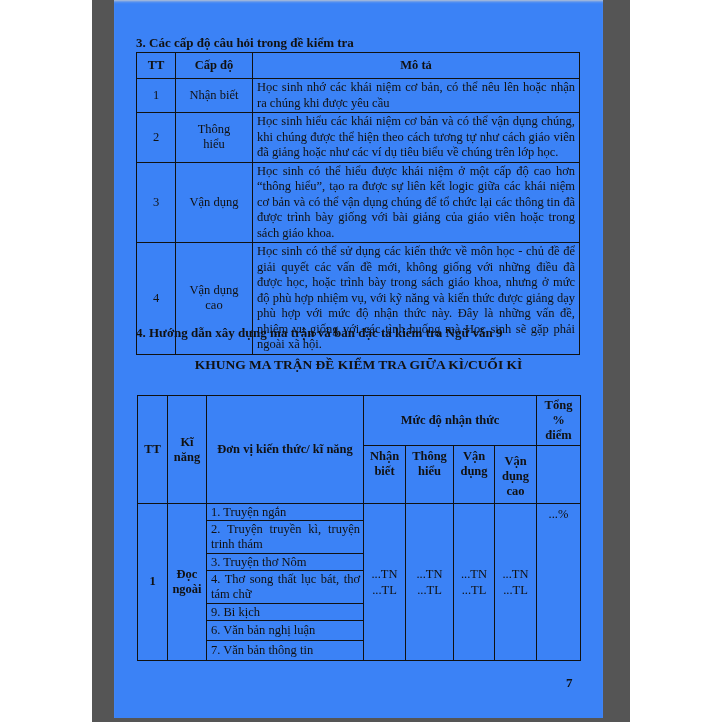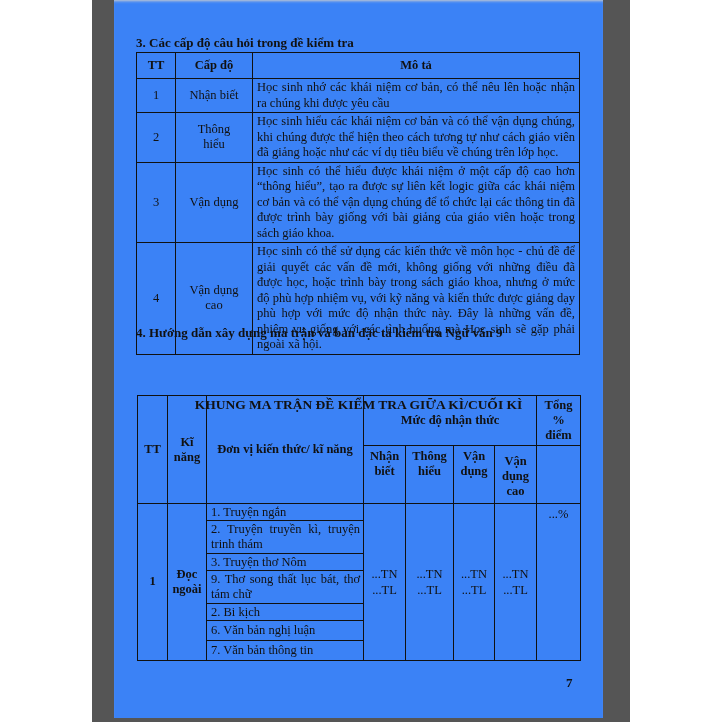--- a/index.html
+++ b/index.html
@@ -83,21 +83,21 @@
       </tr>
       <tr>
         <td class="c1">4</td>
         <td class="c2" style="padding:0 6px;">Vận dụng cao</td>
         <td class="desc">Học sinh có thể sử dụng các kiến thức về môn học - chủ đề để giải quyết các vấn đề mới, không giống với những điều đã được học, hoặc trình bày trong sách giáo khoa, nhưng ở mức độ phù hợp nhiệm vụ, với kỹ năng và kiến thức được giảng dạy phù hợp với mức độ nhận thức này. Đây là những vấn đề, nhiệm vụ giống với các tình huống mà Học sinh sẽ gặp phải ngoài xã hội.</td>
       </tr>
     </tbody>
   </table>
 
   <div class="abs heading" style="left:22px; top:325px;">4. Hướng dẫn xây dựng ma trận và bản đặc tả kiểm tra Ngữ văn 9</div>
-  <div class="abs center-title" style="left:0; width:489px; top:357px;margin-top:40px;">KHUNG MA TRẬN ĐỀ KIỂM TRA GIỮA KÌ/CUỐI KÌ</div>
+  <div class="abs center-title" style="left:0; width:489px; top:357px;">KHUNG MA TRẬN ĐỀ KIỂM TRA GIỮA KÌ/CUỐI KÌ</div>
 
   <table id="matrix-table">
     <colgroup>
       <col style="width:30px">
         <col style="width:39px">
         <col style="width:157px">
       <col style="width:42px">
         <col style="width:48px">
         <col style="width:41px">
         <col style="width:42px">
@@ -142,24 +142,24 @@
         </td>
         <td rowspan="7" class="top">...%</td>
       </tr>
       <tr>
         <td class="unit tall">2. Truyện truyền kì, truyện trinh thám</td>
       </tr>
       <tr>
         <td class="unit">3. Truyện thơ Nôm</td>
       </tr>
       <tr>
-        <td class="unit tall">9. Thơ song thất lục bát, thơ tám chữ</td>
+        <td class="unit tall">4. Thơ song thất lục bát, thơ tám chữ</td>
       </tr>
       <tr>
-        <td class="unit">2. Bi kịch</td>
+        <td class="unit">9. Bi kịch</td>
       </tr>
       <tr>
         <td class="unit" style="height:19px;">6. Văn bản nghị luận</td>
       </tr>
       <tr>
         <td class="unit" style="height:19px;">7. Văn bản thông tin</td>
       </tr>
     </tbody>
   </table>
 

